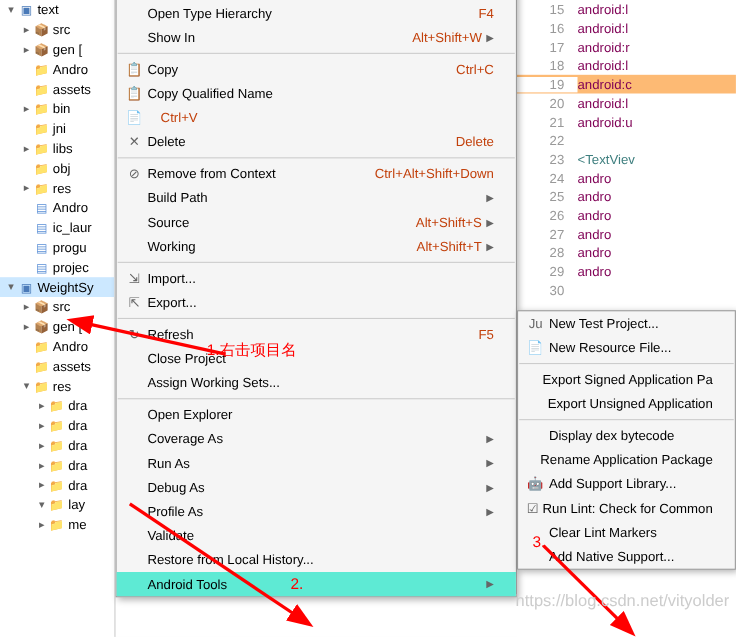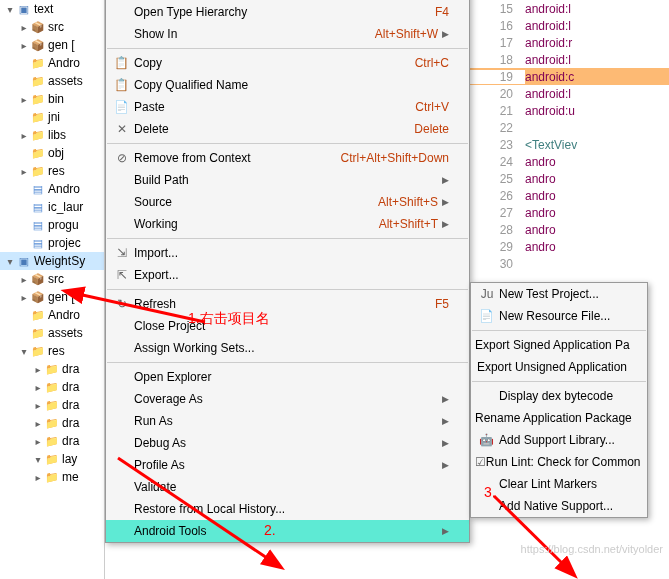--- a/index.html
+++ b/index.html
@@ -13,32 +13,32 @@
 .pkg{color:#8b6f47}
 .fil{color:#5a8fd6}
 .prj{color:#4a7ab8}
 .editor{position:absolute;left:470px;top:0;width:199px;height:579px;background:#fff;font-family:Consolas,monospace}
 .ln{display:flex;height:17px;align-items:center}
 .gut{width:55px;text-align:right;padding-right:12px;color:#999;background:#fff}
 .code{color:#7f0055;white-space:nowrap}
 .code.txt{color:#3f7f7f}
 .hl{background:#fdba74}
 .menu1{position:absolute;left:105px;top:-22px;width:365px;background:#f5f5f5;border:1px solid #999;box-shadow:2px 2px 6px rgba(0,0,0,0.3)}
-.menu2{position:absolute;left:470px;top:282px;width:178px;background:#f5f5f5;border:1px solid #999;box-shadow:2px 2px 6px rgba(0,0,0,0.3)}
+.menu2{position:absolute;left:470px;top:282px;width:199px;background:#f5f5f5;border:1px solid #999;box-shadow:2px 2px 6px rgba(0,0,0,0.3)}
 .mi{display:flex;align-items:center;height:22px;padding:0 20px 0 4px;white-space:nowrap}
 .mi.sel{background:#5eead4}
 .mic{width:24px;display:flex;justify-content:center;color:#666;font-size:12px}
 .mlbl{flex:1}
 .msc{color:#c2410c;padding-left:12px}
 .sub{color:#666;font-size:9px;padding-left:4px}
 .sep{height:1px;background:#ccc;margin:3px 1px}
 .anno{position:absolute;color:#ff0000;font-size:14px;font-family:SimSun,sans-serif;z-index:100}
 .arrow{position:absolute;z-index:99}
 .arrow svg{overflow:visible}
-.wm{position:absolute;right:6px;bottom:24px;color:#ccc;font-size:11px;z-index:200}
+.wm{position:absolute;right:6px;bottom:24px;color:#ccc;font-size:15px;z-index:200}
 </style>
 </head>
 <body>
 
 <div class="tree" id="tree">
     <div class="tree-item" style="padding-left: 4px;">
       <span class="tw">▾</span>
       <span class="fi prj">▣</span>
       <span>text</span>
     </div>
@@ -261,21 +261,20 @@
       <span class="mic">📋</span>
       <span class="mlbl">Copy</span>
       <span class="msc">Ctrl+C</span>
     </div>
     <div class="mi">
       <span class="mic">📋</span>
       <span class="mlbl">Copy Qualified Name</span>
     </div>
     <div class="mi">
       <span class="mic">📄</span>
-      <span class="mlbl">Paste</span>
       <span class="msc">Ctrl+V</span>
     </div>
     <div class="mi">
       <span class="mic">✕</span>
       <span class="mlbl">Delete</span>
       <span class="msc">Delete</span>
     </div>
     <div class="sep"></div>
     <div class="mi">
       <span class="mic">⊘</span>

